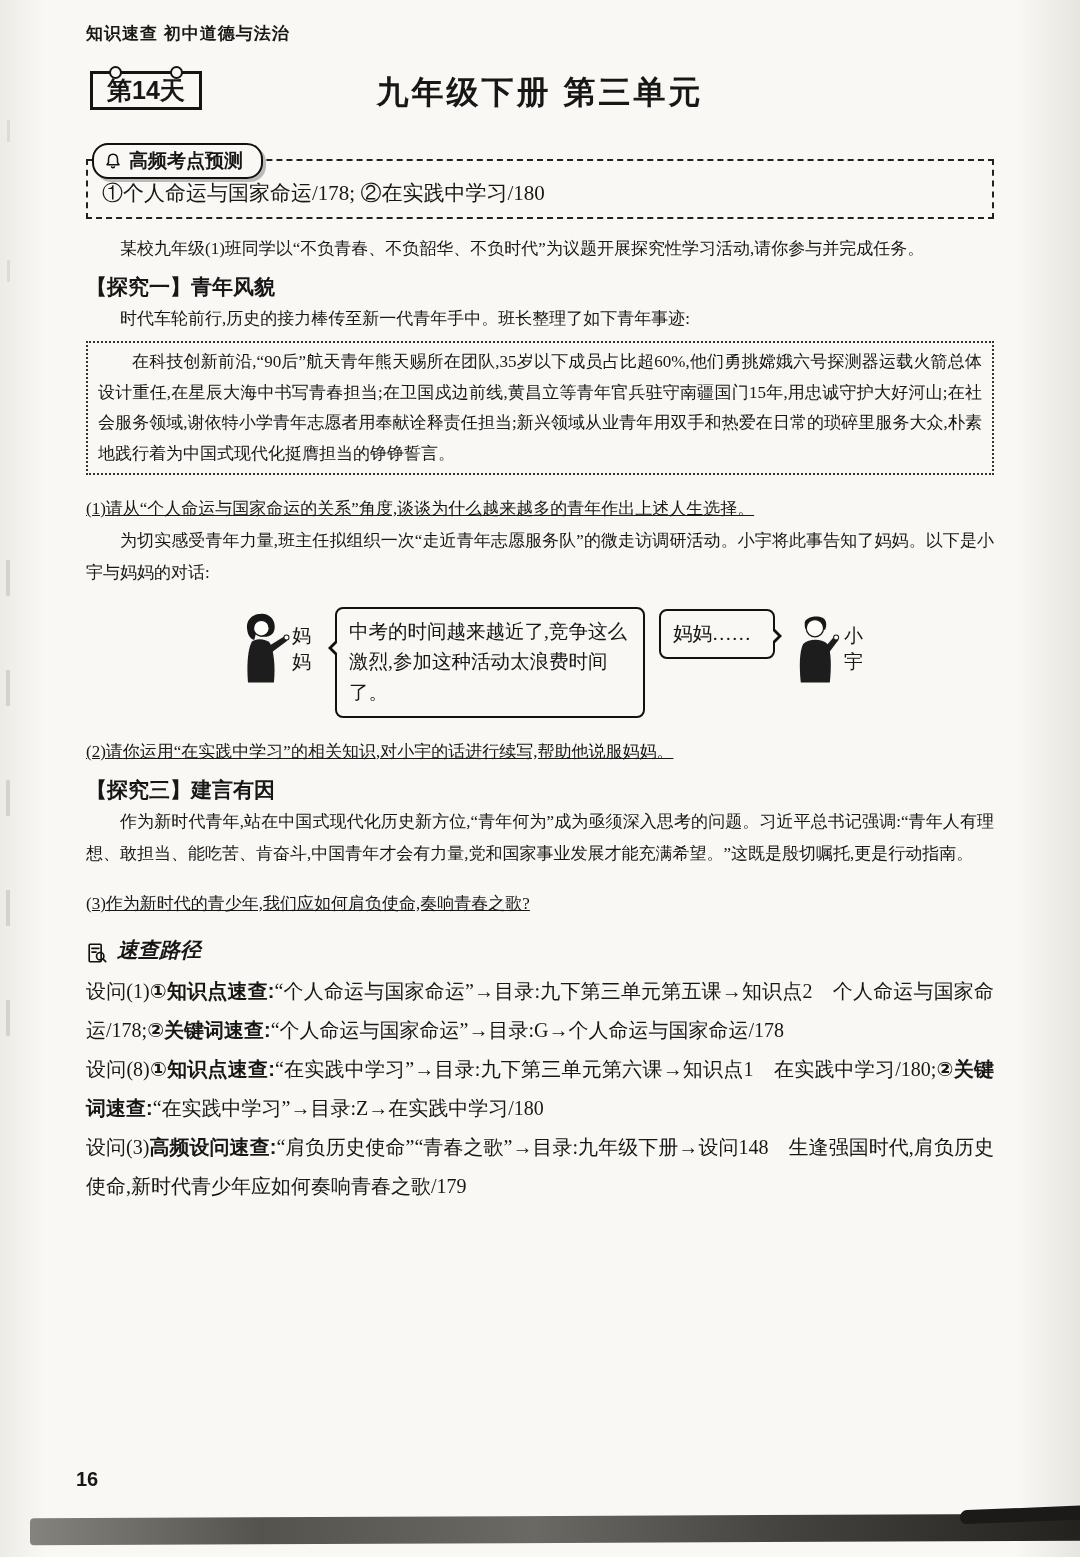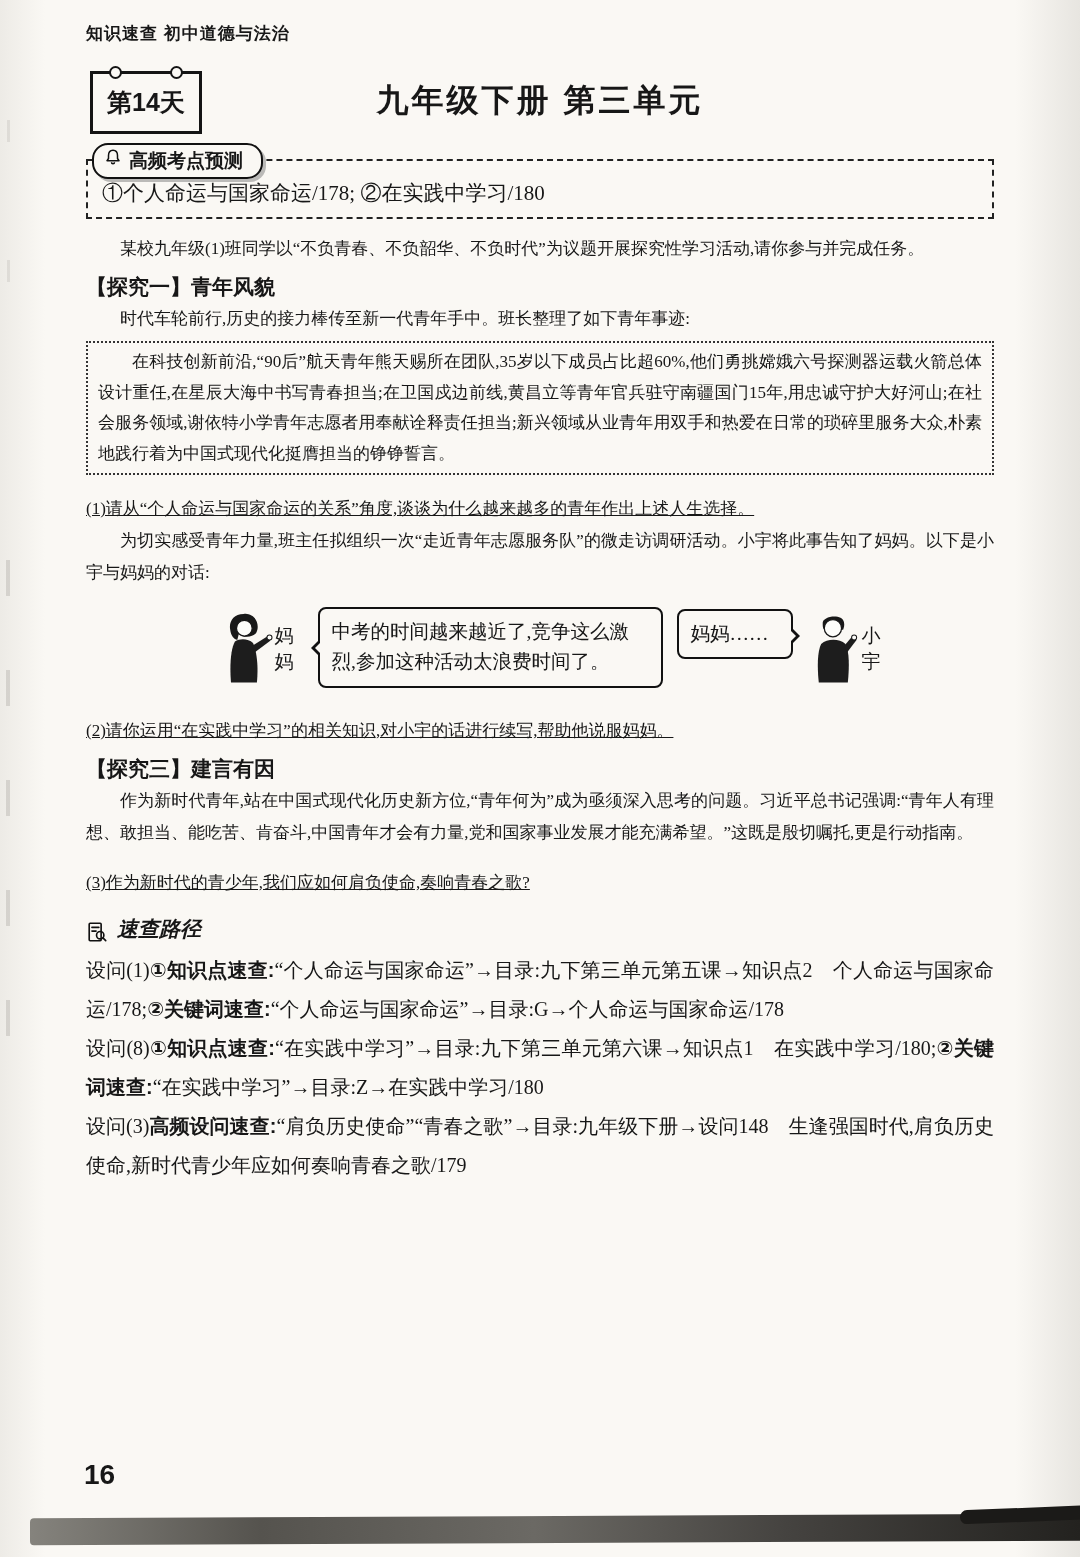--- a/index.html
+++ b/index.html
@@ -9,32 +9,32 @@
         background:linear-gradient(90deg,#edebe6 0px,#faf8f4 45px,#faf8f4 1015px,#e7e5e0 1080px);}
   .content{padding:22px 86px 0 86px;}
 
   
   .book-header{font-family:"Liberation Sans","DejaVu Sans",sans-serif;
                font-weight:bold;font-size:17px;letter-spacing:1px;}
 
   
   .title-block{position:relative;height:60px;margin-top:22px;}
   .day-badge{position:absolute;left:4px;top:4px;border:3px solid #141414;
-             padding:12px 14px;font-weight:bold;font-size:25px;
+             padding:0 14px;font-weight:bold;font-size:25px;
              font-family:"Liberation Sans","DejaVu Sans",sans-serif;background:#faf8f4;}
   .pin{position:absolute;width:9px;height:9px;border:2.5px solid #141414;border-radius:50%;
        background:#faf8f4;top:-8px;}
   .pin-l{left:16px}.pin-r{right:16px}
-  .page-title{position:absolute;left:0;right:0;top:4px;margin:8px;text-align:center;
+  .page-title{position:absolute;left:0;right:0;top:4px;margin:0;text-align:center;
               font-size:32px;font-weight:bold;letter-spacing:3px;
               font-family:"Liberation Sans","DejaVu Sans",sans-serif;}
 
   
   .prediction{position:relative;border:2px dashed #222;margin-top:32px;padding:18px 14px 10px;}
-  .prediction-tag{position:absolute;top:-18px;left:4px;display:inline-flex;gap:7px;
+  .prediction-tag{position:absolute;top:-18px;left:4px;display:inline-flex;align-items:center;gap:7px;
                   border:2px solid #111;border-radius:16px;background:#faf8f4;
                   padding:3px 18px 3px 10px;font-weight:bold;font-size:19px;
                   font-family:"Liberation Sans","DejaVu Sans",sans-serif;
                   box-shadow:3px 3px 0 rgba(110,110,110,.45);}
   .prediction-content{font-size:21px;}
 
   
   .para{font-size:17px;line-height:1.88;margin:0;text-align:justify;}
   .indent{text-indent:2em;}
   .question{margin-top:18px;text-decoration:underline;}
@@ -44,37 +44,37 @@
   .dotted-box{border:2px dotted #333;padding:4px 10px;margin:6px 0 8px;}
   .dotted-box .para{line-height:1.8;}
 
   
   .dialog{display:flex;align-items:flex-start;justify-content:center;gap:14px;
           margin:12px 0 6px;padding-left:30px;}
   .figure{display:flex;flex-direction:row;align-items:center;width:84px;flex:0 0 auto;}
   .figure-label{font-size:19px;margin-top:0px;}
   .bubble{position:relative;border:2px solid #111;border-radius:8px;padding:8px 12px;
           font-size:19.5px;line-height:1.55;background:#faf8f4;box-sizing:border-box;}
-  .bubble-left{width:345px;margin-top:6px;}
+  .bubble-left{width:310px;margin-top:6px;}
   .bubble-right{width:116px;margin-top:8px;}
   .bubble-left::before{content:"";position:absolute;left:-18px;top:30px;
         border:9px solid transparent;border-right-color:#111;}
   .bubble-left::after{content:"";position:absolute;left:-12px;top:32px;
         border:7px solid transparent;border-right-color:#faf8f4;}
   .bubble-right::before{content:"";position:absolute;right:-18px;top:16px;
         border:9px solid transparent;border-left-color:#111;}
   .bubble-right::after{content:"";position:absolute;right:-12px;top:18px;
         border:7px solid transparent;border-left-color:#faf8f4;}
 
   
   .lookup-header{display:flex;align-items:flex-end;gap:9px;font-size:21px;font-weight:bold;
                  margin:16px 0 8px;font-family:"Liberation Sans","DejaVu Sans",sans-serif;font-style:italic;}
   .lookup-item{font-size:20px;line-height:1.95;text-align:justify;}
 
-  .page-number{position:absolute;left:84px;bottom:66px;font-size:28px;font-weight:bold;
+  .page-number{position:absolute;left:76px;bottom:66px;font-size:20px;font-weight:bold;
                font-family:"Liberation Sans","DejaVu Sans",sans-serif;}
 
   
   .bottom-strip{position:absolute;left:30px;right:0;bottom:14px;height:27px;border-radius:4px 0 0 4px;
         background:linear-gradient(90deg,#85837d 0%,#55534e 22%,#6b6964 48%,#454340 72%,#23221f 100%);
         transform:skewY(-0.25deg);}
   .bottom-strip::after{content:"";position:absolute;right:0;top:-6px;width:120px;height:14px;
         background:#1b1a18;transform:skewY(-2deg);border-radius:8px 0 0 8px;}
   .scan-left{position:absolute;left:6px;top:560px;width:4px;height:520px;opacity:.45;
         background:repeating-linear-gradient(#b5b2ac 0 36px,transparent 36px 110px);}

